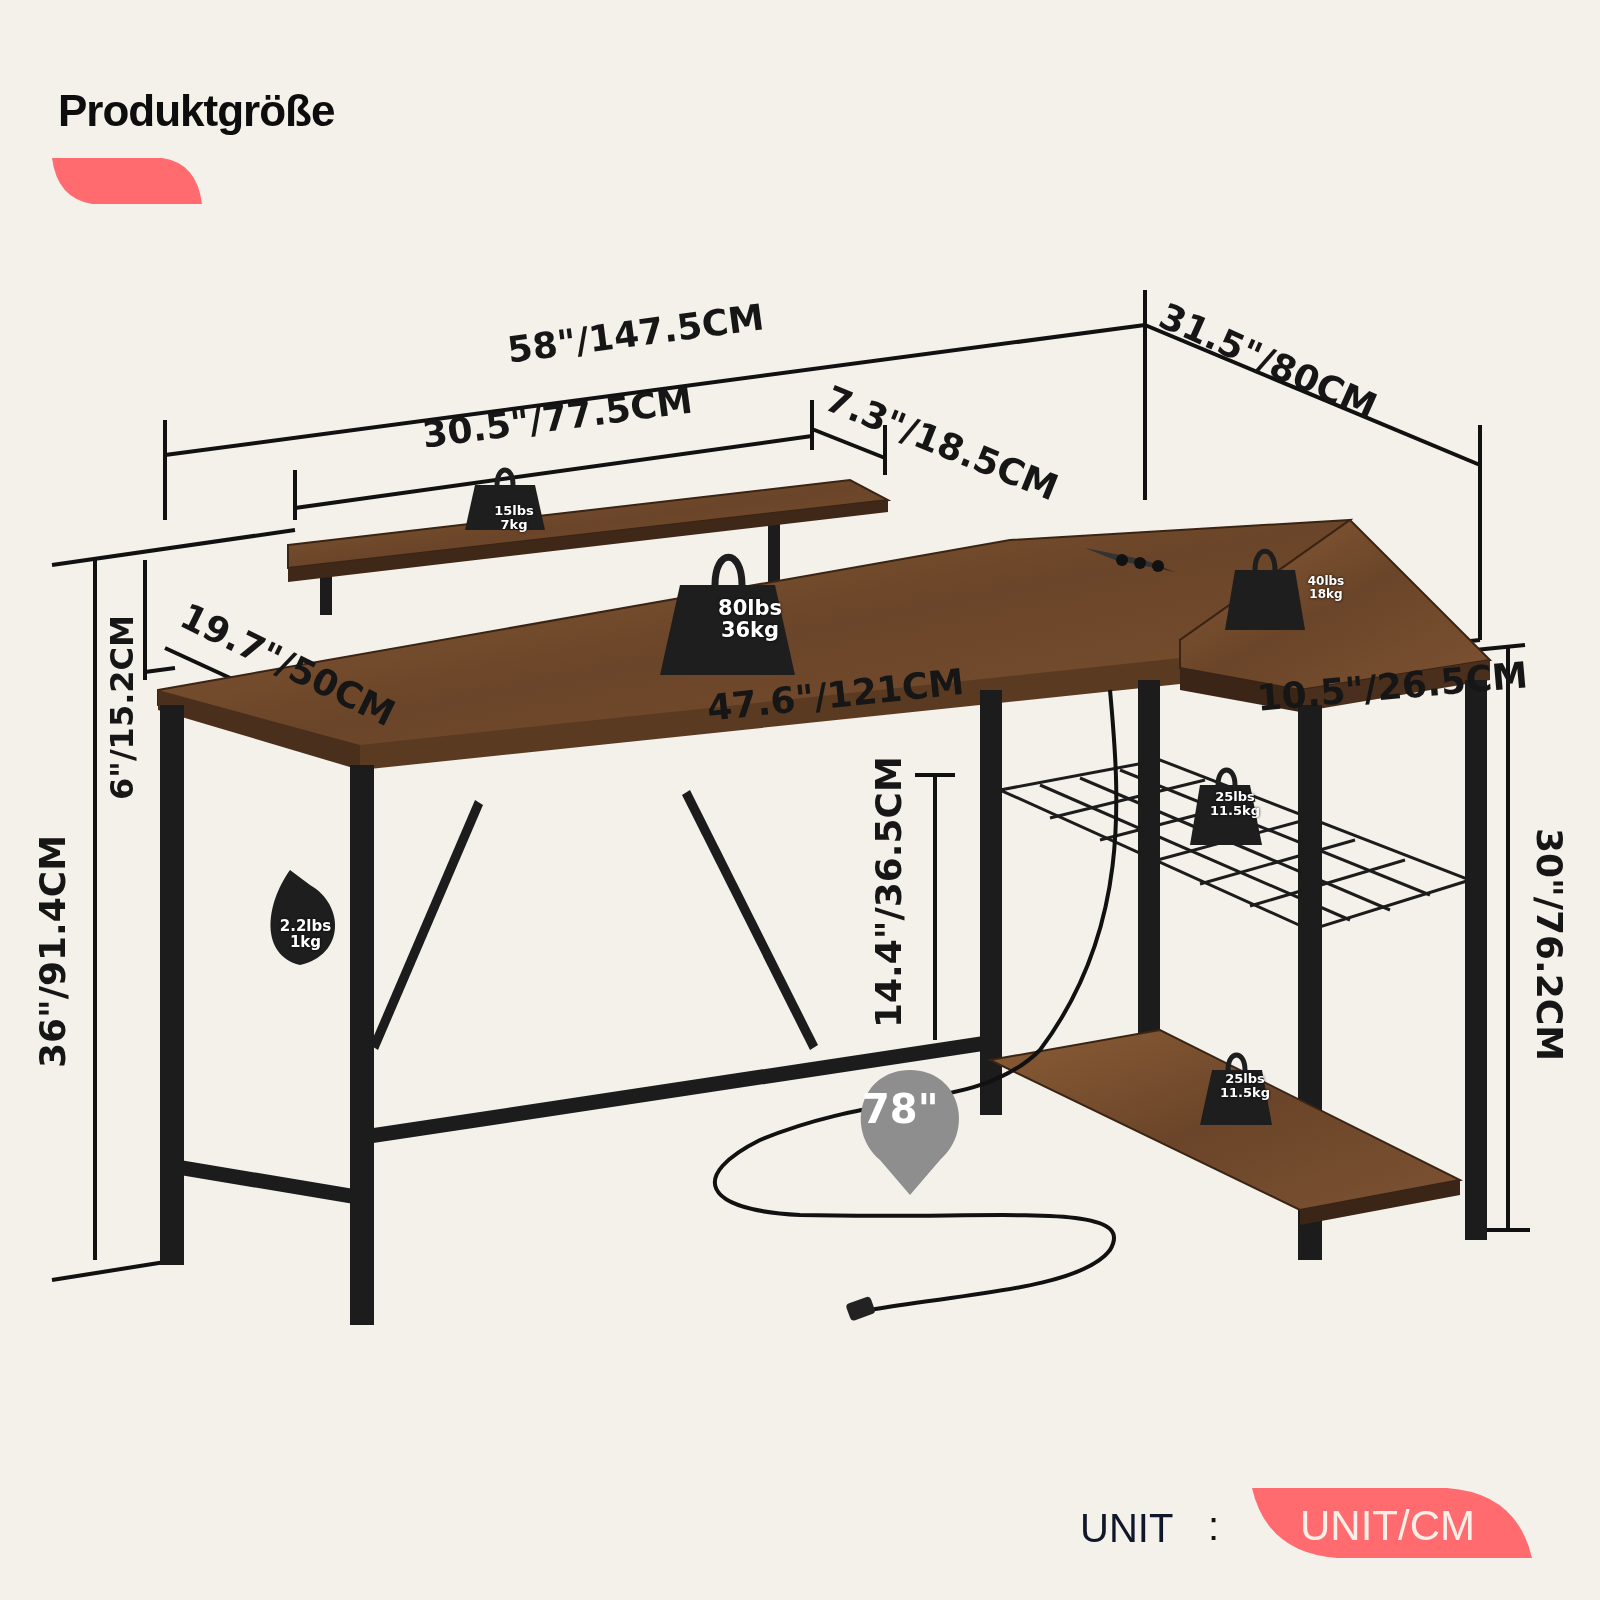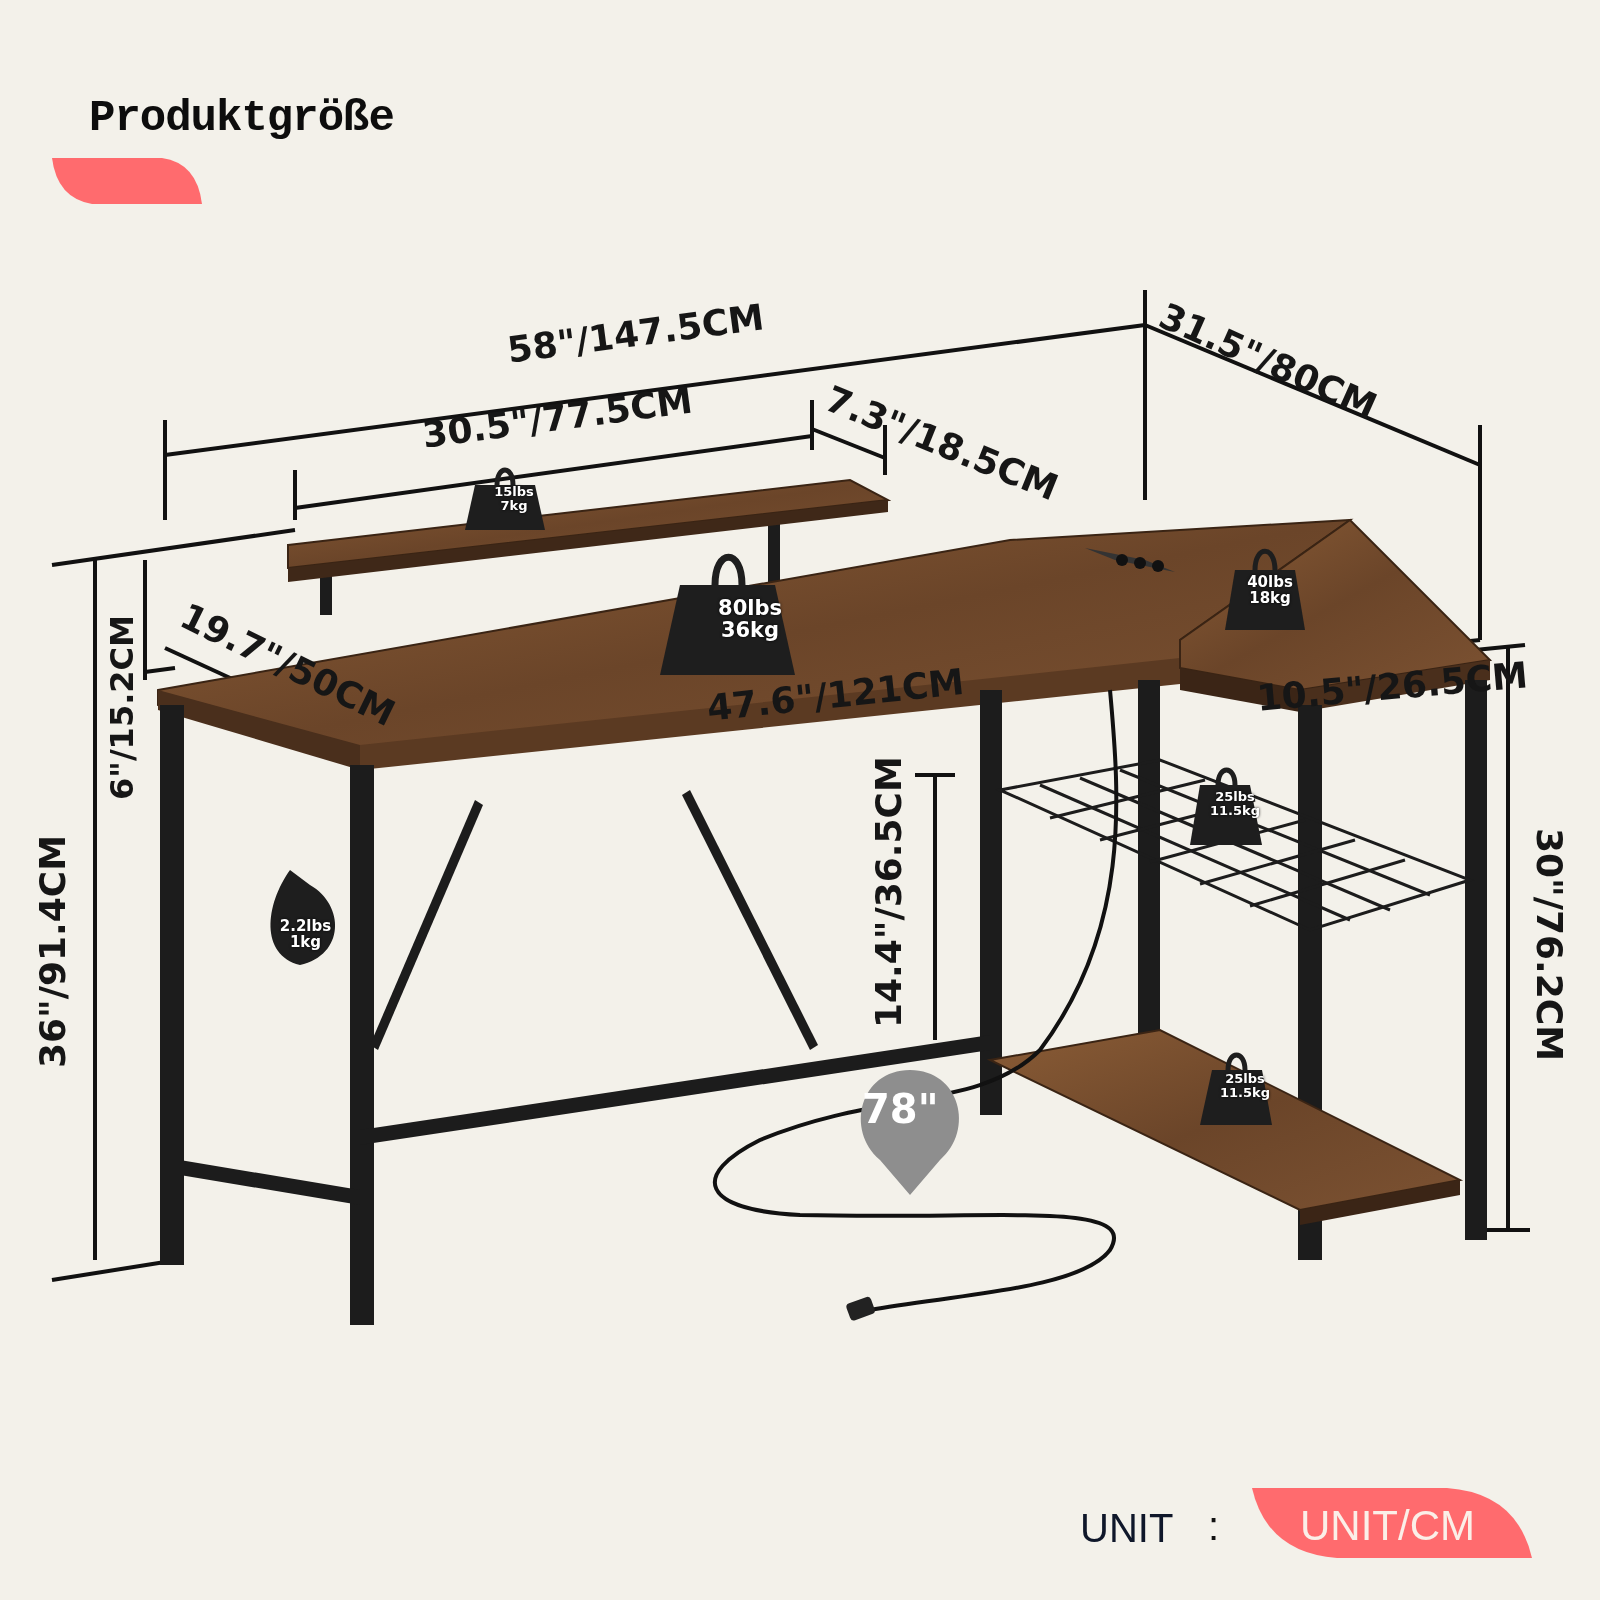--- a/index.html
+++ b/index.html
@@ -1,19 +1,19 @@
 <!DOCTYPE html>
 <html><head>
 <meta charset="utf-8">
 <style>
   html, body { margin:0; padding:0; }
   body { width:1600px; height:1600px; background:#f3f1ea; position:relative; overflow:hidden;
          font-family:"DejaVu Sans", sans-serif; }
-  .title { position:absolute; left:58px; top:93px; font-size:44px; font-weight:bold; color:#0d0d0d;
-           font-family:Liberation Mono, monospace; letter-spacing:-1px;margin-left:31px; }
+  .title { position:absolute; left:58px; top:86px; font-size:44px; font-weight:bold; color:#0d0d0d;
+           font-family:Liberation Sans, sans-serif; letter-spacing:-1px; }
   .title-accent { position:absolute; left:52px; top:158px; width:150px; height:46px; }
   svg.scene { position:absolute; left:0; top:0; }
   .dim { position:absolute; font-weight:bold; font-size:36px; color:#161616; white-space:nowrap;
          font-family:"DejaVu Sans", sans-serif; transform-origin:left top; }
   .wlabel { position:absolute; color:#fff; font-weight:bold; font-family:"DejaVu Sans", sans-serif;
             text-align:center; line-height:1.05; text-shadow:0 0 3px #000; }
   .unit-wrap { position:absolute; left:1080px; top:1488px; }
   .unit-label { position:absolute; left:0; top:18px; font-size:40px; color:#0f172a; white-space:nowrap;
                 font-family:"Liberation Sans", sans-serif; }
   .unit-colon { position:absolute; left:128px; top:16px; font-size:40px; color:#111;
@@ -149,29 +149,29 @@
 <div class="dim" style="left:835px;top:378px;transform:rotate(22deg);">7.3"/18.5CM</div>
 <div class="dim" style="left:1170px;top:295px;transform:rotate(24deg);">31.5"/80CM</div>
 <div class="dim" style="left:192px;top:595px;transform:rotate(26deg);">19.7"/50CM</div>
 <div class="dim" style="left:705px;top:688px;transform:rotate(-6deg);">47.6"/121CM</div>
 <div class="dim" style="left:1255px;top:678px;transform:rotate(-5deg);">10.5"/26.5CM</div>
 <div class="dim" style="left:103px;top:800px;transform:rotate(-90deg);font-size:32px;">6"/15.2CM</div>
 <div class="dim" style="left:32px;top:1068px;transform:rotate(-90deg);">36"/91.4CM</div>
 <div class="dim" style="left:1570px;top:828px;transform:rotate(90deg);">30"/76.2CM</div>
 <div class="dim" style="left:868px;top:1028px;transform:rotate(-90deg);">14.4"/36.5CM</div>
 
-<div class="wlabel" style="left:488px;top:485px;width:52px;font-size:13px;">
+<div class="wlabel" style="left:488px;top:504px;width:52px;font-size:13px;">
   <div>15lbs</div>
     <div>7kg</div>
 </div>
 <div class="wlabel" style="left:705px;top:597px;width:90px;font-size:21px;">
   <div>80lbs</div>
     <div>36kg</div>
 </div>
-<div class="wlabel" style="left:1240px;top:575px;width:60px;font-size:15px;">
+<div class="wlabel" style="left:1296px;top:575px;width:60px;font-size:12px;">
   <div>40lbs</div>
     <div>18kg</div>
 </div>
 <div class="wlabel" style="left:1205px;top:790px;width:60px;font-size:13px;">
   <div>25lbs</div>
     <div>11.5kg</div>
 </div>
 <div class="wlabel" style="left:1215px;top:1072px;width:60px;font-size:13px;">
   <div>25lbs</div>
     <div>11.5kg</div>

